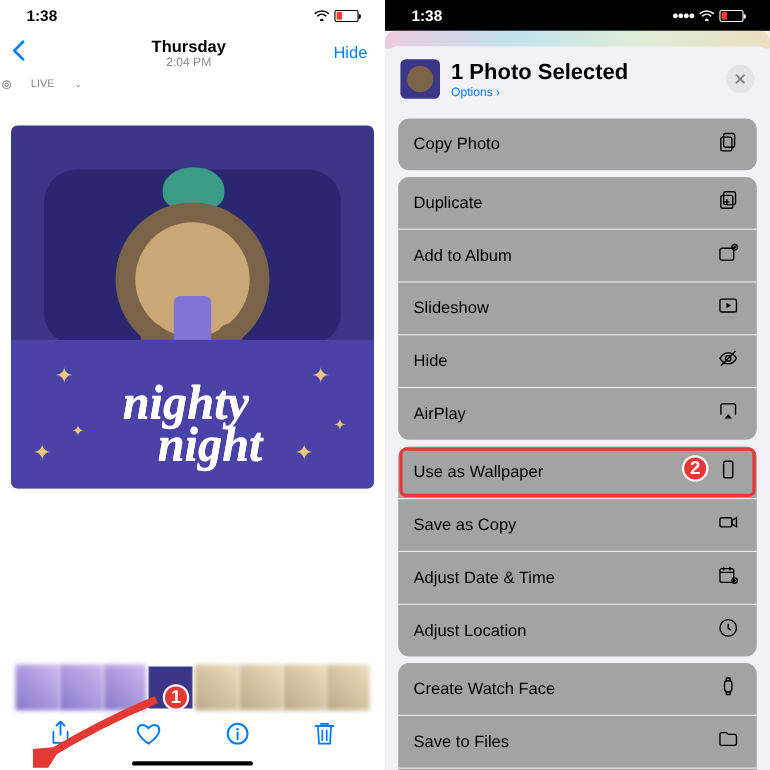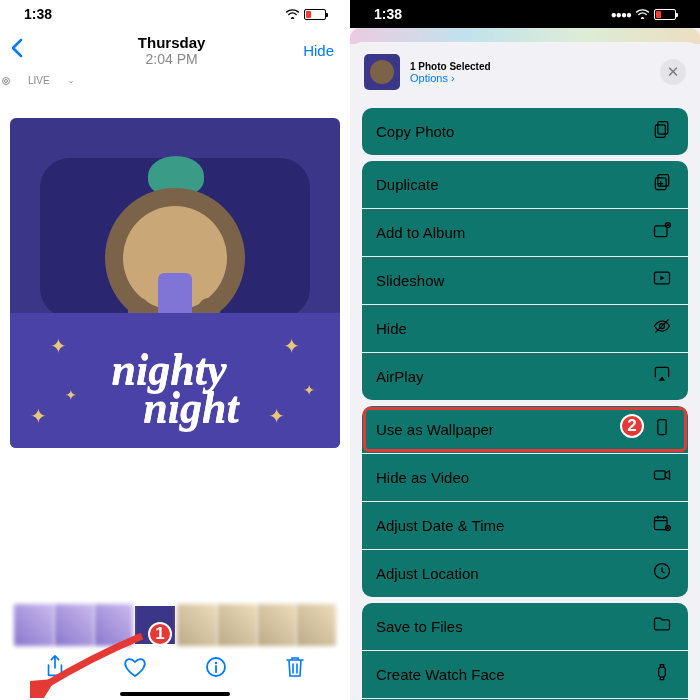--- a/index.html
+++ b/index.html
@@ -11,21 +11,21 @@
   .phone-right .status-bar { background: #000; color: #fff; }
   .status-icons { display: flex; align-items: center; gap: 4px; }
   .wifi { font-size: 13px; }
   .battery { width: 22px; height: 11px; border: 1px solid currentColor; border-radius: 2px; position: relative; }
   .battery::after { content: ''; position: absolute; right: -3px; top: 3px; width: 2px; height: 4px; background: currentColor; border-radius: 0 1px 1px 0; }
   .battery-fill { position: absolute; left: 1px; top: 1px; bottom: 1px; width: 25%; background: #ff3b30; border-radius: 1px; }
   .nav { display: flex; justify-content: space-between; align-items: center; padding: 6px 16px 6px 10px; }
   .back { color: #007aff; font-size: 22px; font-weight: 400; cursor: pointer; width: 30px; }
   .nav-center { text-align: center; flex: 1; }
   .nav-title { font-size: 15px; font-weight: 600; }
-  .nav-sub { font-size: 14px; color: #888; }
+  .nav-sub { font-size: 11px; color: #888; }
   .edit { color: #007aff; font-size: 15px; cursor: pointer; }
   .live { font-size: 10px; color: #888; padding: 2px 2px; display: flex; align-items: center; gap: 18px; }
   .live-dot { display: inline-block; width: 8px; height: 8px; border: 1px solid #888; border-radius: 50%; position: relative; }
   .live-dot::before { content: ''; position: absolute; inset: 1px; border: 1px solid #888; border-radius: 50%; }
   .photo { width: 330px; height: 330px; margin: 30px auto 0; background: #3c3688; position: relative; border-radius: 6px; overflow: hidden; }
   .pillow { position: absolute; left: 30px; top: 40px; width: 270px; height: 160px; background: #2a2670; border-radius: 30px; }
   .face { position: absolute; top: 70px; left: 95px; width: 140px; height: 140px; background: #7a6348; border-radius: 50%; }
   .face::before { content: ''; position: absolute; inset: 18px; background: #c9a777; border-radius: 50%; }
   .crown { position: absolute; top: 38px; left: 138px; width: 56px; height: 40px; background: #3a9b87; border-radius: 50% 50% 40% 40%; }
   .arm { position: absolute; width: 22px; height: 50px; background: #7a6348; border-radius: 12px; top: 180px; }
@@ -44,24 +44,24 @@
   .home-ind { position: absolute; bottom: 4px; left: 50%; transform: translateX(-50%); width: 110px; height: 4px; background: #000; border-radius: 3px; }
   .arrow1 { position: absolute; bottom: 2px; left: 30px; width: 120px; height: 70px; pointer-events: none; z-index: 5; }
   .badge { display: inline-flex; align-items: center; justify-content: center; width: 24px; height: 24px; background: #e53935; color: #fff; border-radius: 50%; font-weight: 700; font-size: 17px; border: 2px solid #fff; position: absolute; }
   .badge1 { bottom: 54px; left: 148px; z-index: 6; }
   .sheet-dim { position: absolute; top: 28px; left: 0; right: 0; height: 16px; background: linear-gradient(90deg, #e8b0d0, #a0d8e8, #d0e8c0, #e8d0a0); border-radius: 10px 10px 0 0; opacity: 0.6; }
   .sheet { position: absolute; top: 42px; left: 0; right: 0; bottom: 0; background: #f2f2f6; border-radius: 12px 12px 0 0; overflow-y: auto; }
   .sheet-header { display: flex; align-items: center; padding: 12px 14px; gap: 10px; }
   .sheet-thumb { width: 36px; height: 36px; background: #3c3688; border-radius: 5px; position: relative; overflow: hidden; }
   .sheet-thumb::after { content:''; position:absolute; inset:6px; background:#7a6348; border-radius:50%; }
   .sheet-hdr-text { flex: 1; }
-  .sheet-title { font-size: 10px; font-weight: 600; }
+  .sheet-title { font-size: 20px; font-weight: 600; }
   .sheet-opt { font-size: 11px; color: #007aff; }
   .close-btn { width: 26px; height: 26px; border-radius: 50%; background: #e4e4e8; color: #7a7a80; display: flex; align-items: center; justify-content: center; font-size: 15px; cursor: pointer; }
-  .group { background: #0f766e; margin: 6px 12px; border-radius: 10px; overflow: hidden; }
+  .group { background: #a3a3a3; margin: 6px 12px; border-radius: 10px; overflow: hidden; }
   .row { display: flex; align-items: center; justify-content: space-between; padding: 11px 14px; font-size: 15px; cursor: pointer; border-bottom: 0.5px solid #eee; position: relative; }
   .row:last-child { border-bottom: none; }
   .row-icon { font-size: 18px; width: 24px; text-align: center; }
   .row-icon svg { width: 20px; height: 20px; stroke: #000; stroke-width: 1.5; fill: none; }
   .highlight { position: absolute; inset: 1px; border: 3px solid #e53935; border-radius: 6px; pointer-events: none; }
   .badge2 { top: 8px; right: 44px; }
   .sheet::-webkit-scrollbar { display: none; }
 </style>
 </head>
 <body>
@@ -240,21 +240,21 @@
         <div class="group">
           <div class="row">
             <span>Use as Wallpaper</span>
             <span class="row-icon"><svg viewBox="0 0 24 24">
                 <rect x="7" y="3" width="10" height="18" rx="2"></rect>
               </svg></span>
             <span class="highlight"></span>
             <span class="badge badge2">2</span>
           </div>
           <div class="row">
-            <span>Hide as Video</span>
+            <span>Save as Copy</span>
             <span class="row-icon"><svg viewBox="0 0 24 24">
                 <rect x="3" y="7" width="13" height="10" rx="2"></rect>
                 <path d="M16 10l5-3v10l-5-3z"></path>
               </svg></span>
           </div>
           <div class="row">
             <span>Adjust Date &amp; Time</span>
             <span class="row-icon"><svg viewBox="0 0 24 24">
                 <rect x="3" y="5" width="15" height="15" rx="2"></rect>
                 <path d="M3 9h15M7 3v4M14 3v4"></path>
@@ -265,29 +265,29 @@
           <div class="row">
             <span>Adjust Location</span>
             <span class="row-icon"><svg viewBox="0 0 24 24">
                 <circle cx="12" cy="12" r="9"></circle>
                 <path d="M12 7.5v5l3 2"></path>
               </svg></span>
           </div>
         </div>
         <div class="group">
           <div class="row">
-            <span>Save to Files</span>
-            <span class="row-icon"><svg viewBox="0 0 24 24">
-                <path d="M3 7a2 2 0 012-2h5l2 2h7a2 2 0 012 2v8a2 2 0 01-2 2H5a2 2 0 01-2-2z"></path>
-              </svg></span>
-          </div>
-          <div class="row">
             <span>Create Watch Face</span>
             <span class="row-icon"><svg viewBox="0 0 24 24">
                 <rect x="8" y="6" width="8" height="12" rx="3"></rect>
                 <path d="M10 6V3h4v3M10 18v3h4v-3"></path>
+              </svg></span>
+          </div>
+          <div class="row">
+            <span>Save to Files</span>
+            <span class="row-icon"><svg viewBox="0 0 24 24">
+                <path d="M3 7a2 2 0 012-2h5l2 2h7a2 2 0 012 2v8a2 2 0 01-2 2H5a2 2 0 01-2-2z"></path>
               </svg></span>
           </div>
           <div class="row"></div>
         </div>
       </div>
   </div>
 </div>
 
 </body></html>

